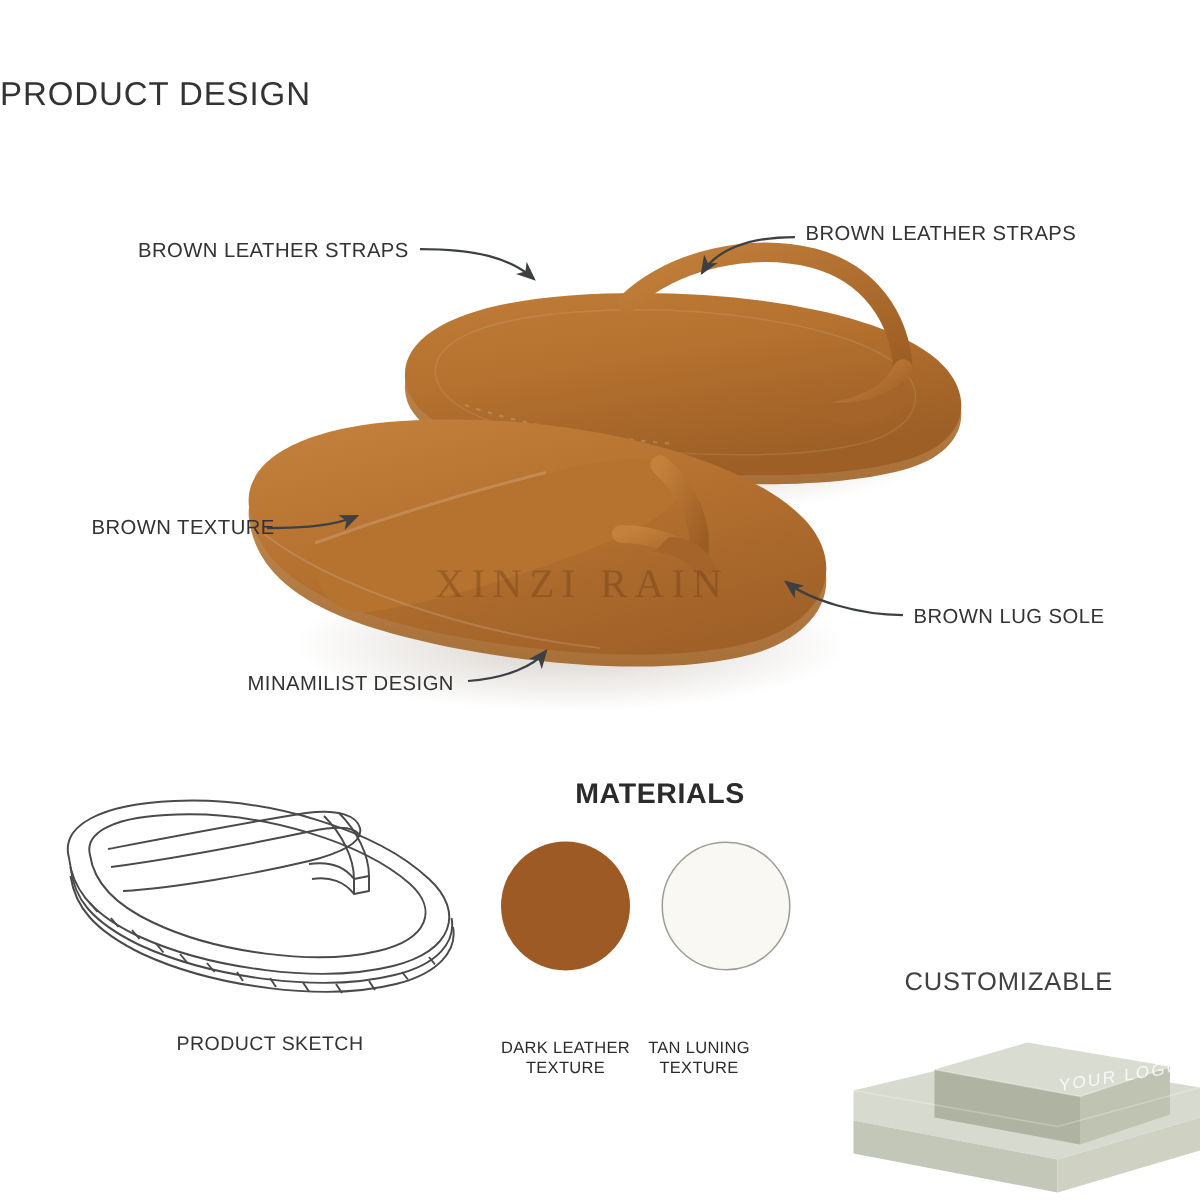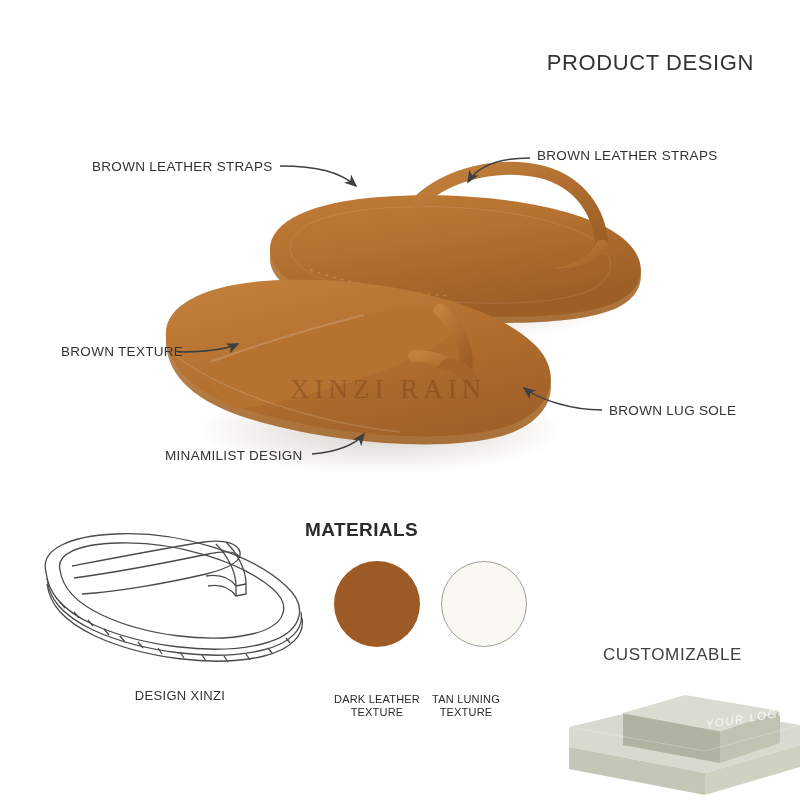--- a/index.html
+++ b/index.html
@@ -11,26 +11,25 @@
     overflow:hidden;
     position:relative;
   }
   #root{position:relative;width:800px;height:800px;}
 
   .abs{position:absolute;}
 
   
   .page-title{
     left:0;top:50px;width:728px;
-    text-align:right;
+    text-align:left;
     font-size:22px;
     letter-spacing:.6px;
     color:#333;
     font-weight:400;
-    padding-left:26px;
   }
 
   
   .callout{
     font-size:13.5px;
     letter-spacing:.3px;
     color:#333;
     white-space:nowrap;
     font-weight:400;
   }
@@ -49,20 +48,21 @@
     font-family:"Liberation Serif", serif;
     font-size:27px;
     letter-spacing:5px;
     color:rgba(90,45,15,.30);
     pointer-events:none;
   }
 
   
   .materials-title{
     left:305px;top:519px;width:270px;
+    text-align:center;
     font-size:19px;
     font-weight:bold;
     letter-spacing:.4px;
     color:#2b2b2b;
   }
   .swatch{
     width:86px;height:86px;border-radius:50%;
   }
   .sw-dark{left:334px;top:561px;background:#9e5a25;}
   .sw-tan{left:441px;top:561px;background:#faf8f2;border:1px solid #9d9d98;
@@ -253,21 +253,21 @@
         <path d="M44 58 C 88 52, 140 42, 178 34 C 198 30, 208 32, 210 38"></path>
 
         <path d="M186 24 C 198 36, 206 52, 206 66"></path>
         <path d="M196 22 C 208 34, 216 50, 216 64"></path>
         <path d="M176 56 C 190 54, 200 58, 206 66"></path>
         <path d="M178 66 C 190 64, 200 68, 206 76"></path>
         <path d="M206 66 L 216 64 L 216 74 L 206 76 Z"></path>
       </g>
     </svg>
   </div>
-  <div class="abs sketch-label">DESIGN XINZI</div>
+  <div class="abs sketch-label">PRODUCT SKETCH</div>
 
   <div class="abs oem-sub">CUSTOMIZABLE</div>
 
   <div class="abs boxes">
     <svg width="235" height="115" viewBox="0 0 235 115" xmlns="http://www.w3.org/2000/svg">
 
       <polygon points="4,42 104,18 235,40 235,60 140,88 4,62" fill="#d7dace"></polygon>
       <polygon points="4,62 140,88 140,110 4,84" fill="#c3c7b7"></polygon>
       <polygon points="140,88 235,60 235,82 140,110" fill="#cfd2c3"></polygon>
 

